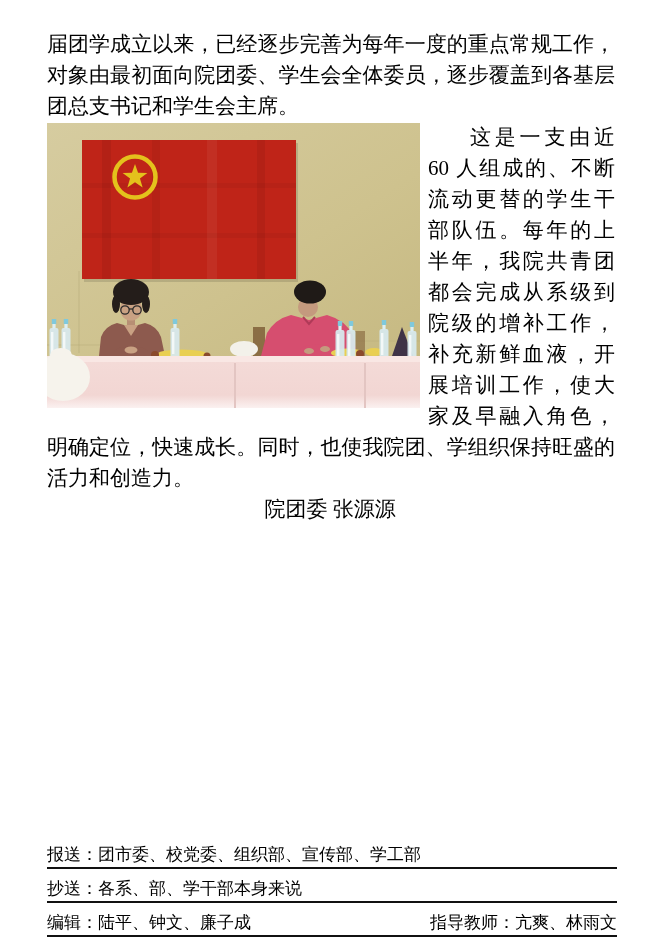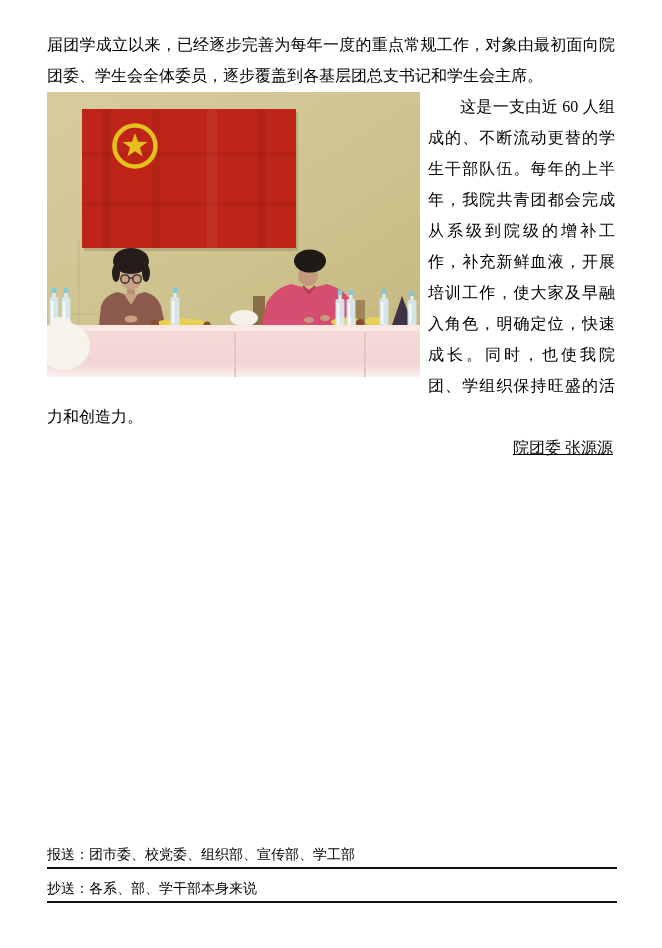--- a/index.html
+++ b/index.html
@@ -6,45 +6,44 @@
   .page{
     position:relative;
     width:662px;height:948px;
     background:#ffffff;
     font-family:"Liberation Serif","DejaVu Serif",serif;
     color:#000;
     overflow:hidden;
   }
   .content{
     padding:29px 47px 0 47px;
-    font-size:16px;
+    font-size:21px;
     line-height:31px;
     text-align:justify;
   }
   .content p{margin:0;}
   .para-first{text-indent:0;margin-bottom:16px;}
   .para-indent{text-indent:2em;}
   .photo-wrap{
     float:left;
     width:373px;height:285px;
     margin:1px 8px 5px 0;
   }
   .photo-wrap svg{display:block;}
   .signature{
-    text-align:right;
+    text-align:center;
     margin-top:29px;
     text-indent:0;
     padding-right:2px;
-    text-decoration:underline;
   }
   .footer{
     position:absolute;
     left:47px;top:835px;
     width:570px;
-    font-size:14px;
+    font-size:17px;
     line-height:22px;
   }
   .footer-row{
     height:31px;
     border-bottom:2px solid #111;
     display:flex;
     align-items:flex-end;
     justify-content:space-between;
     padding-bottom:1px;
   }
@@ -199,14 +198,18 @@
     <p class="signature">院团委 张源源</p>
   </div>
 
   <div class="footer">
     <div class="footer-row">
       <span>报送：团市委、校党委、组织部、宣传部、学工部</span>
     </div>
     <div class="footer-row">
       <span>抄送：各系、部、学干部本身来说</span>
     </div>
+    <div class="footer-row">
+      <span>编辑：陆平、钟文、廉子成</span>
+      <span>指导教师：亢爽、林雨文</span>
+    </div>
   </div>
 </div>
 
 </body></html>

